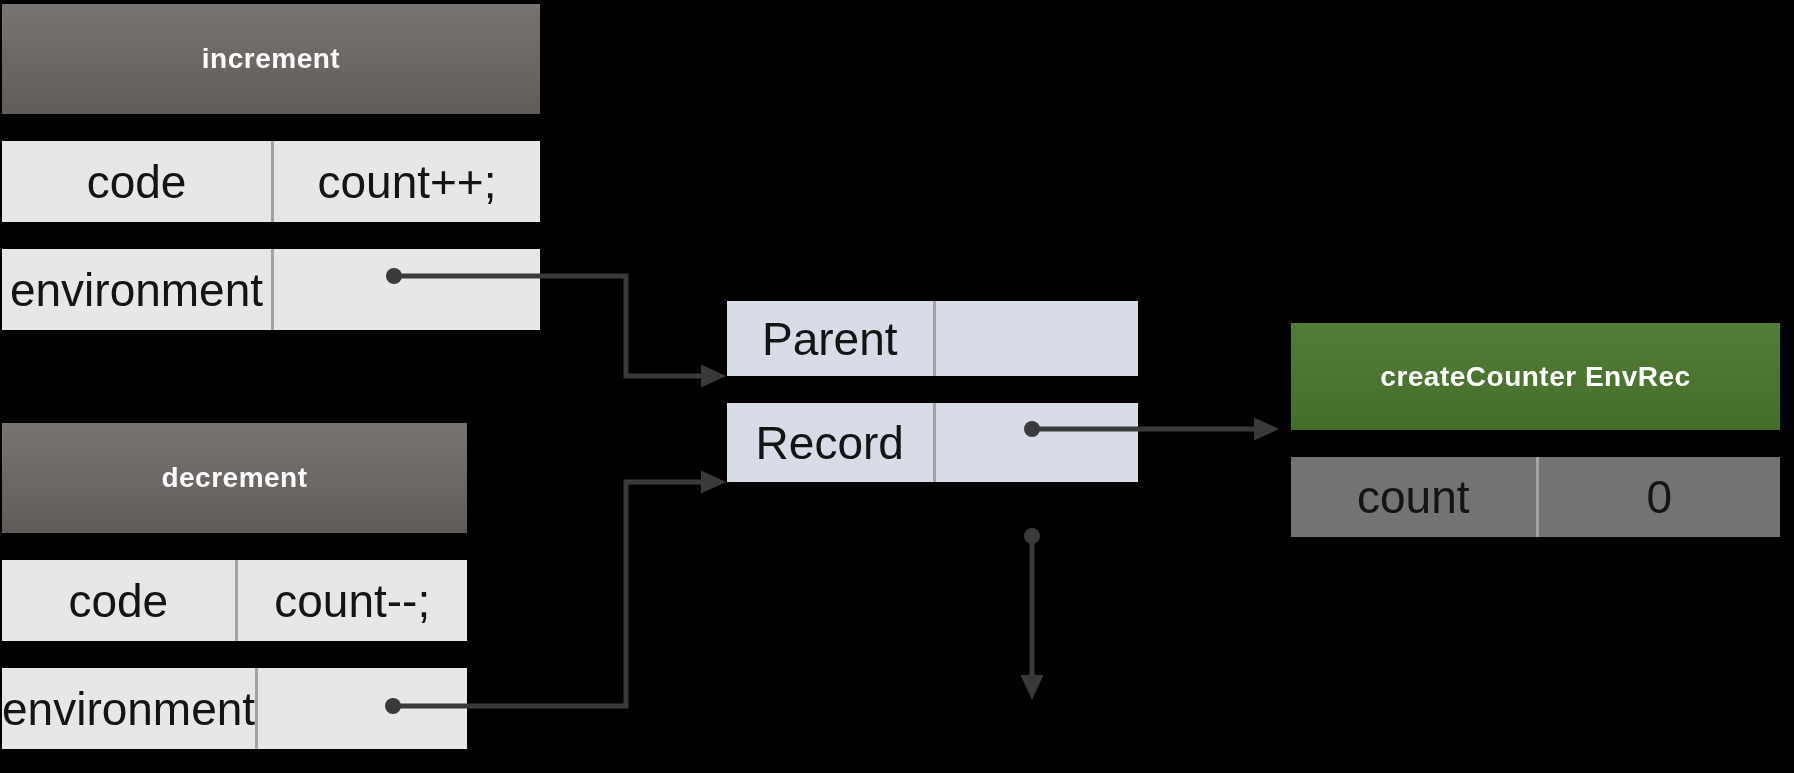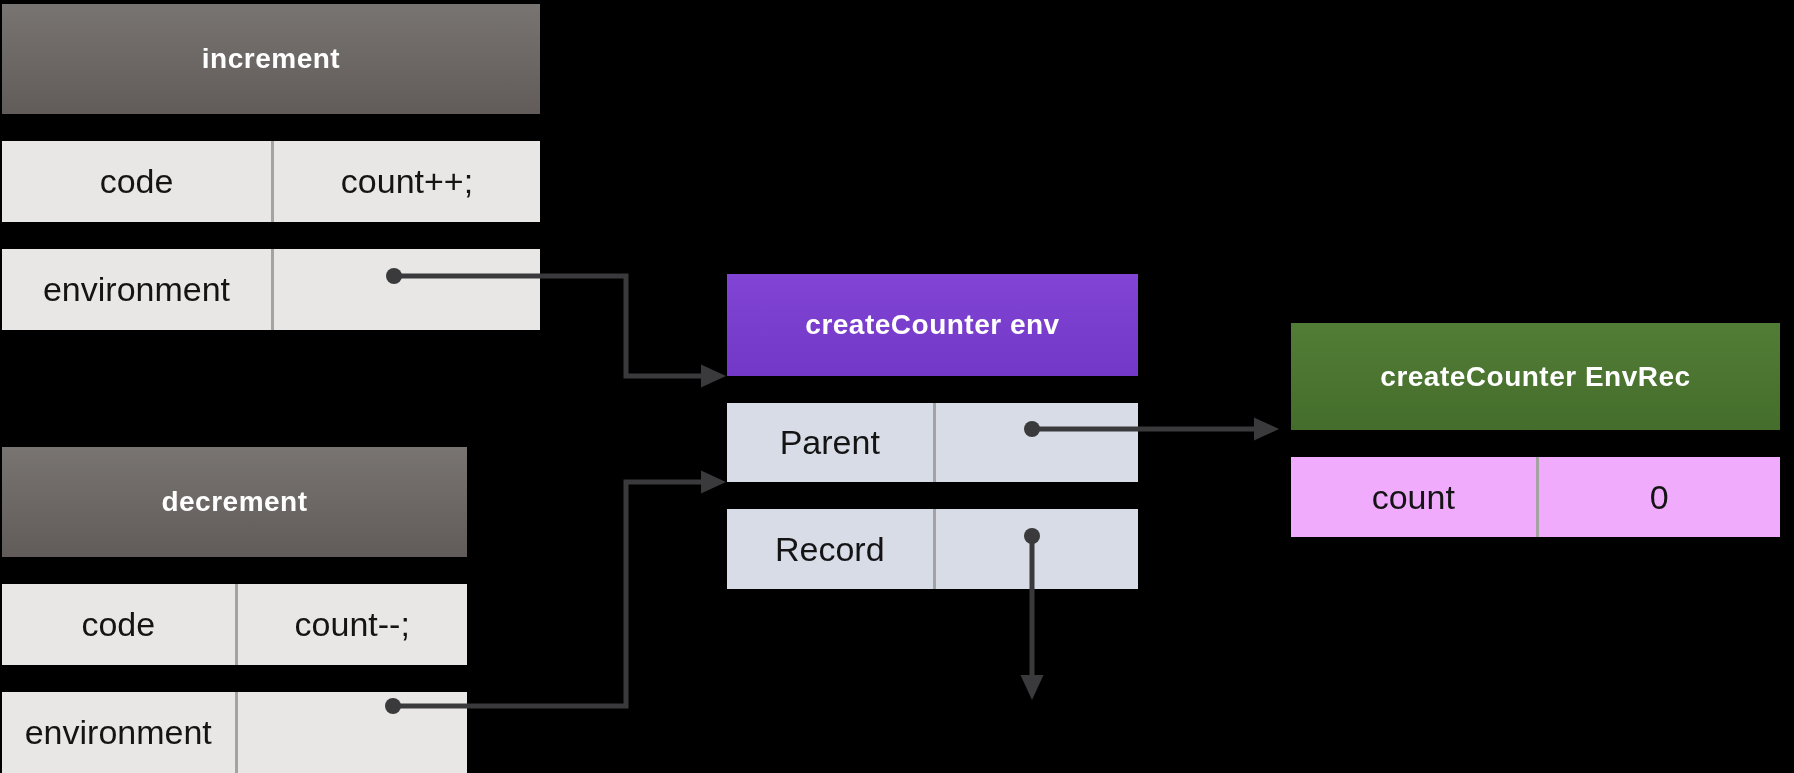--- a/index.html
+++ b/index.html
@@ -11,64 +11,63 @@
     overflow:hidden;
   }
   .tbl{position:absolute;display:grid;z-index:1;}
   .hdr{
     display:flex;align-items:center;justify-content:center;
     color:#fff;font-weight:bold;font-size:28px;letter-spacing:.5px;
   }
   .row{display:grid;grid-template-columns:1fr 1fr;border-top:3px solid #000;}
   .cell{
     display:flex;align-items:center;justify-content:center;
-    font-size:34px;color:#141414;margin-top:24px;
+    font-size:46px;color:#141414;margin-top:24px;
   }
   .cell.val{border-left:3px solid #a3a3a3;}
   
   .func .hdr{background:linear-gradient(180deg,#787472 0%,#615c5a 100%);}
   .func .cell{background:#e8e7e5;}
   .env .hdr{background:linear-gradient(180deg,#8144d4 0%,#7338c7 100%);}
   .env .cell{background:#d7dce6;}
   .envrec .hdr{background:linear-gradient(180deg,#527d36 0%,#446d2b 100%);}
-  .envrec .cell{background:#f0abfc;}
+  .envrec .cell{background:#737373;}
   
   .arrows{position:absolute;inset:0;z-index:2;pointer-events:none;}
 </style>
 </head>
 <body>
 
 <div class="canvas">
 
   <div class="tbl func" style="left:2px;top:4px;width:538px;grid-template-rows:110px 108px 108px;">
     <div class="hdr">increment</div>
     <div class="row">
       <div class="cell key">code</div>
       <div class="cell val">count++;</div>
     </div>
     <div class="row">
       <div class="cell key">environment</div>
       <div class="cell val"></div>
     </div>
   </div>
 
-  <div class="tbl func" style="left:2px;top:447px;width:465px;grid-template-rows:110px 108px 108px;border-radius:17px;">
+  <div class="tbl func" style="left:2px;top:423px;width:465px;grid-template-rows:110px 108px 108px;border-radius:17px;">
     <div class="hdr">decrement</div>
     <div class="row">
       <div class="cell key">code</div>
       <div class="cell val">count--;</div>
     </div>
     <div class="row">
       <div class="cell key">environment</div>
       <div class="cell val"></div>
     </div>
   </div>
 
   <div class="tbl env" style="left:727px;top:274px;width:411px;grid-template-rows:102px 106px 107px;">
-    <div class="hdr">createCounter env</div>
     <div class="row">
       <div class="cell key">Parent</div>
       <div class="cell val"></div>
     </div>
     <div class="row">
       <div class="cell key">Record</div>
       <div class="cell val"></div>
     </div>
   </div>
 

